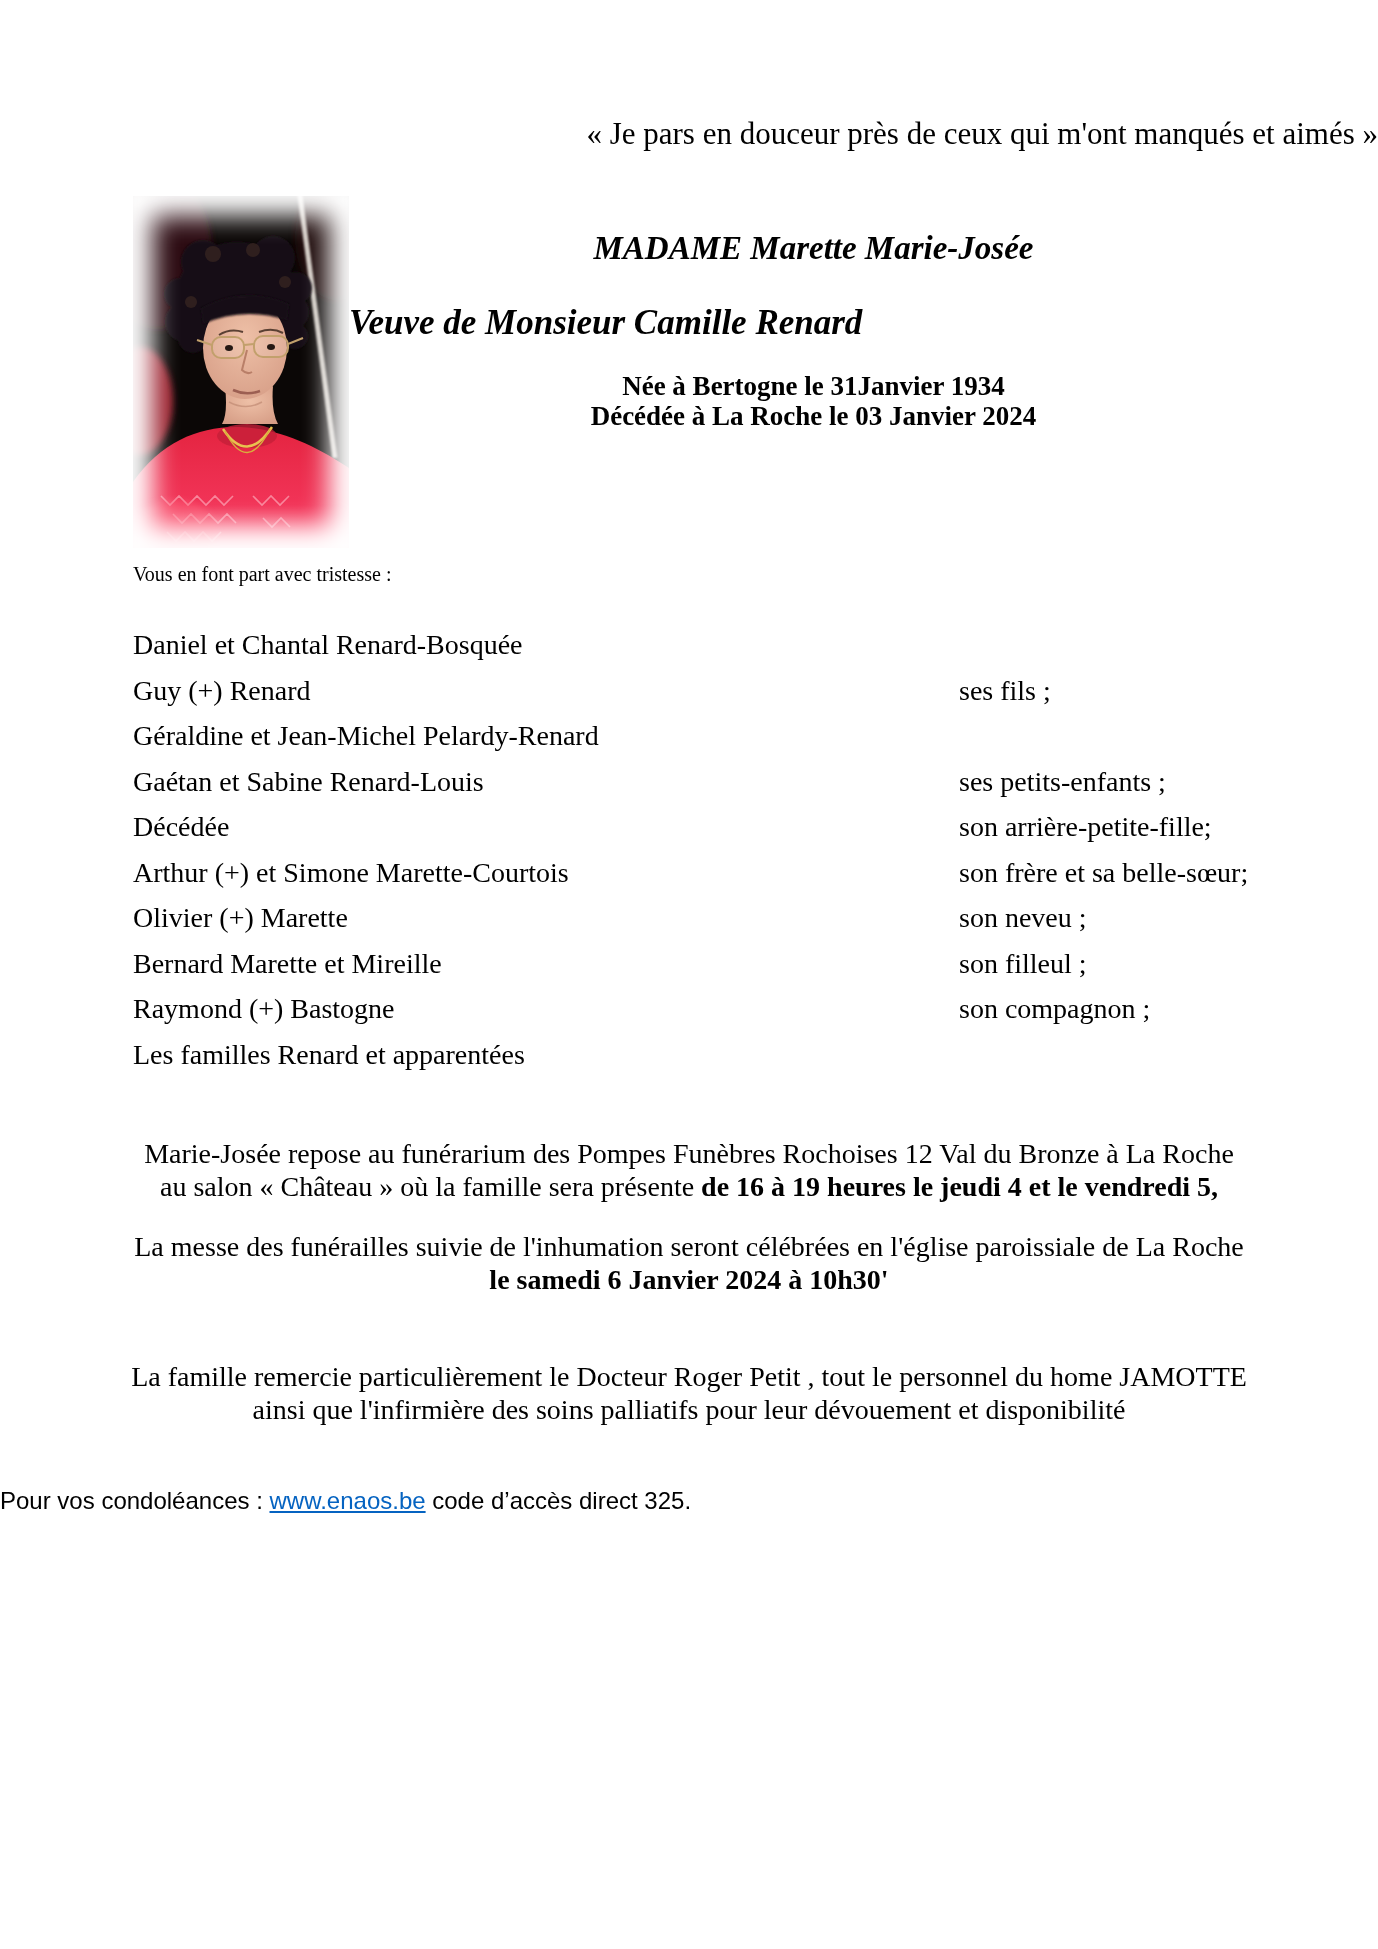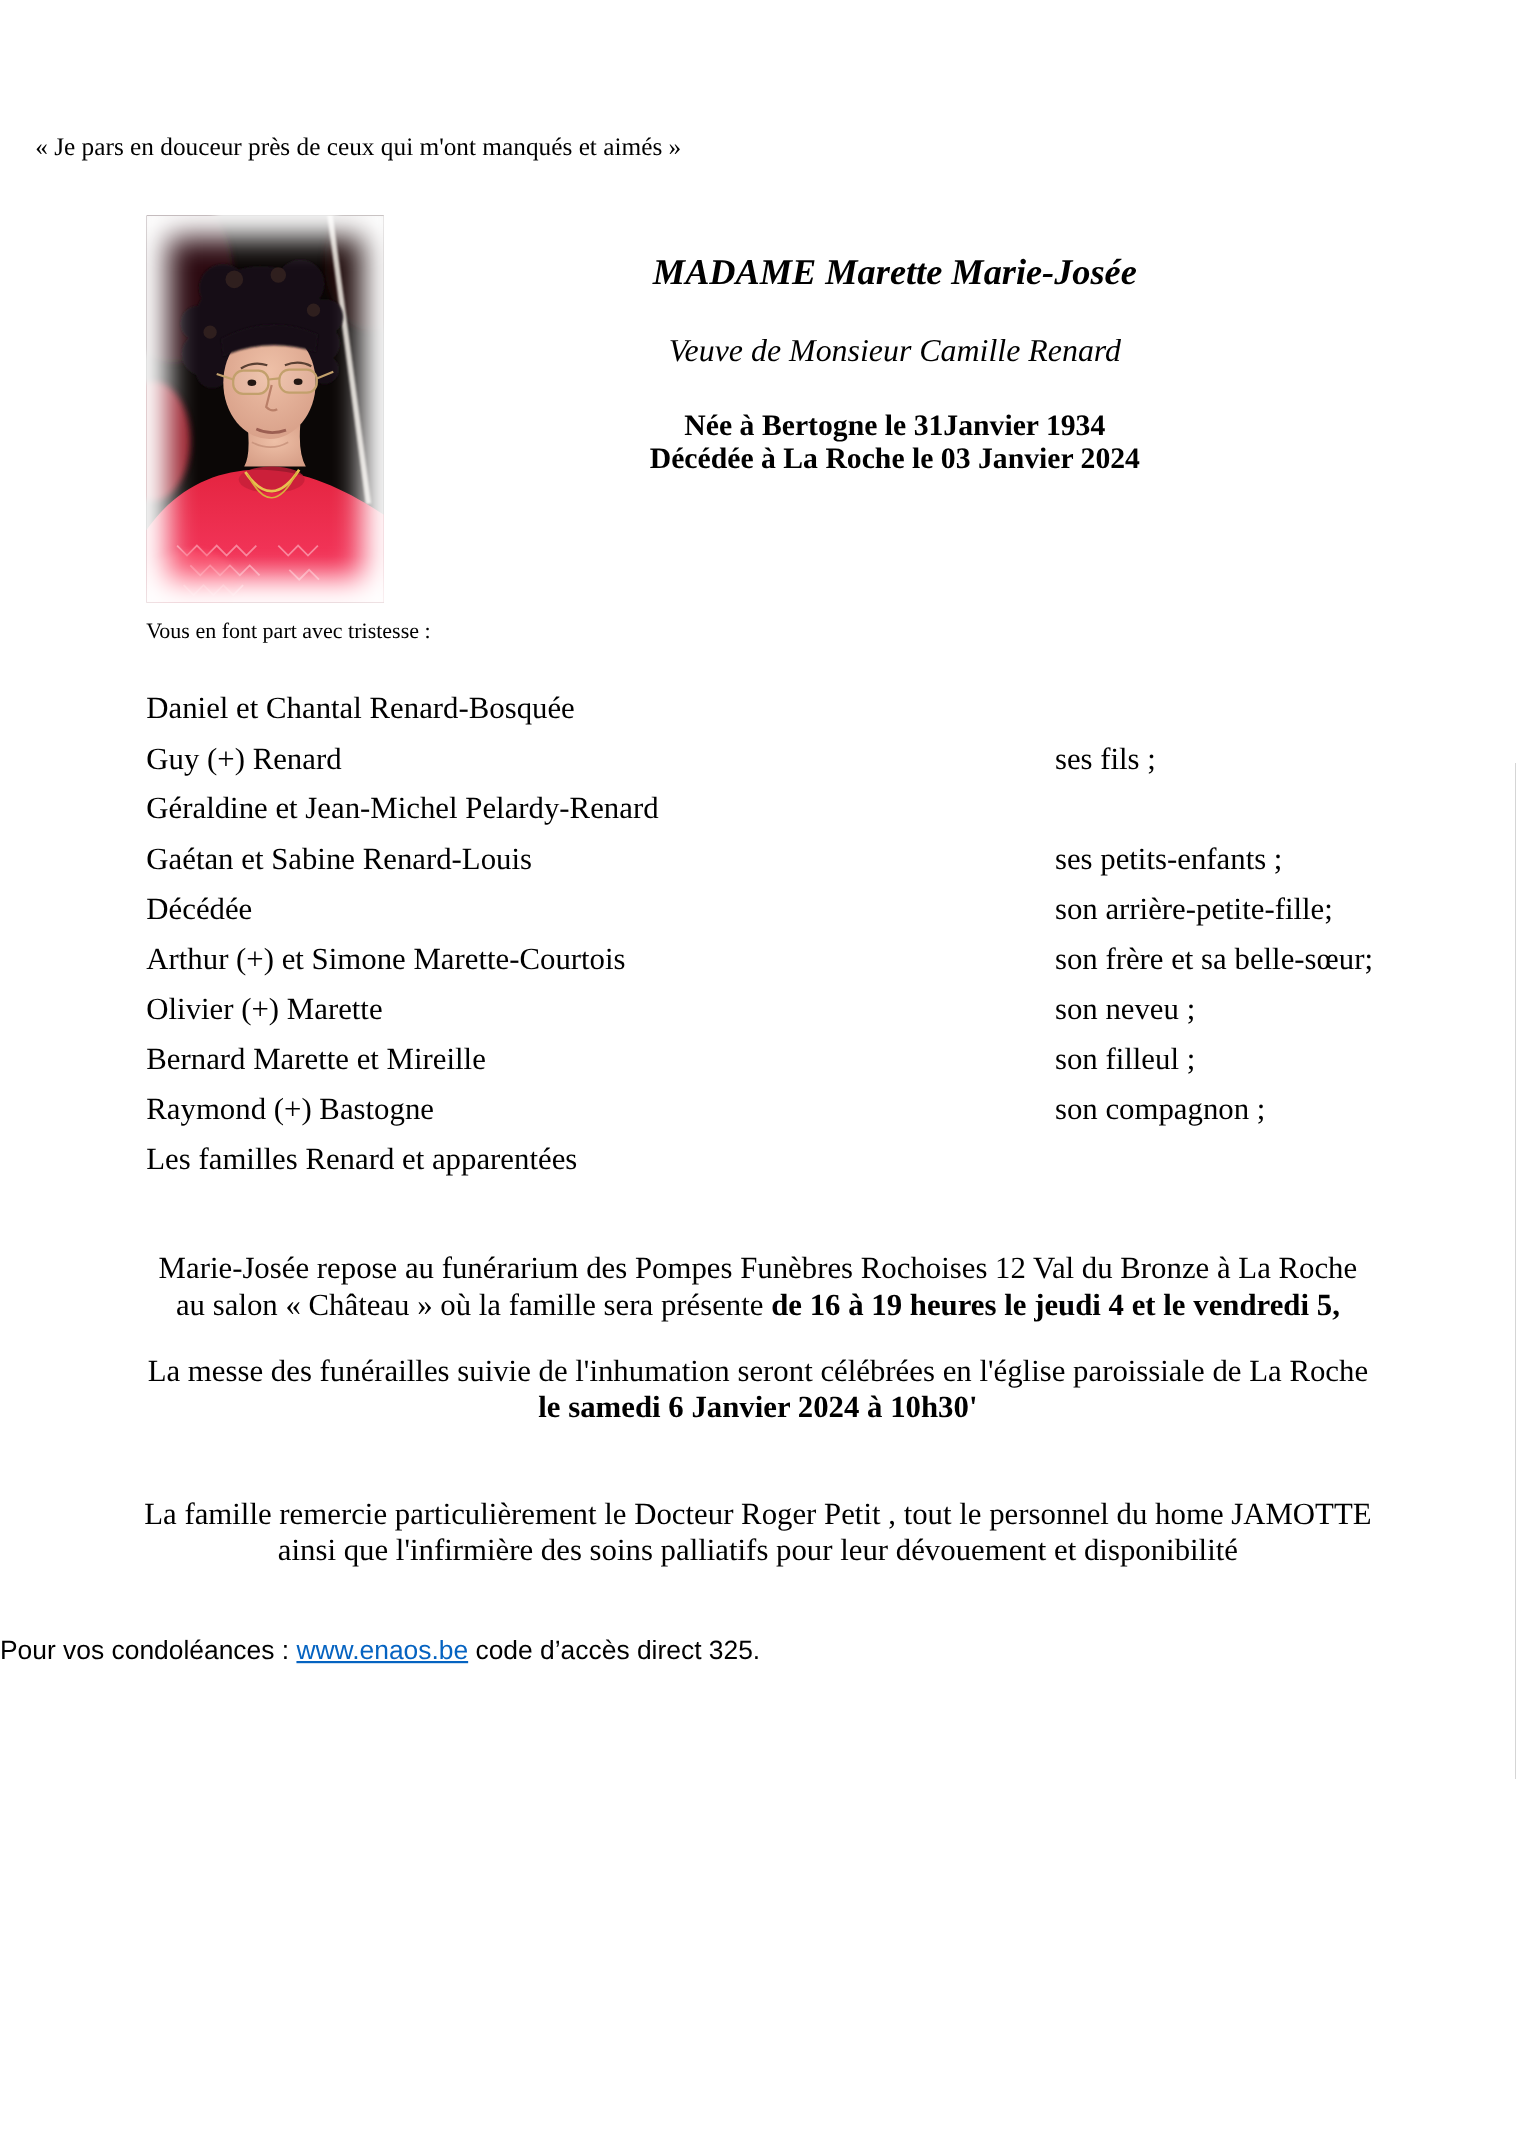--- a/index.html
+++ b/index.html
@@ -7,41 +7,41 @@
     position:relative;
     width:1378px;height:1949px;
     margin:0 auto;
     background:#ffffff;
     font-family:"Liberation Serif", serif;
     color:#000;
     overflow:hidden;
   }
   .quote{
     position:absolute;top:118px;left:0;right:0;
-    text-align:left;font-size:23px;line-height:32px;padding-left:32px;
+    text-align:right;font-size:31px;line-height:32px;padding-left:32px;
   }
   
   .photo-wrap{
     position:absolute;left:133px;top:196px;width:216px;height:352px;
     overflow:hidden;
   }
   .photo-wrap svg{display:block;width:216px;height:352px;}
   .photo-feather{
     position:absolute;inset:0;pointer-events:none;
     box-shadow:inset 0 0 26px 20px #ffffff;
   }
   
   .headerblock{position:absolute;left:349px;width:929px;top:0;height:460px;}
   .title{
     position:absolute;left:0;right:0;top:230px;
     text-align:center;font-size:33px;font-weight:bold;font-style:italic;
   }
   .subtitle{
     position:absolute;left:0;right:0;top:303px;
-    text-align:center;font-size:29px;font-weight:normal;font-style:italic;
+    text-align:left;font-size:35px;font-weight:bold;font-style:italic;
   }
   .dates{
     position:absolute;left:0;right:0;top:371px;
     text-align:center;font-size:27px;line-height:30px;font-weight:bold;
   }
   
   .intro{position:absolute;left:133px;top:563px;font-size:20px;}
   .relatives{position:absolute;left:0;right:0;top:629px;}
   .rrow{position:relative;height:45.5px;}
   .rrow .names{position:absolute;left:133px;top:0;font-size:28px;white-space:nowrap;}

